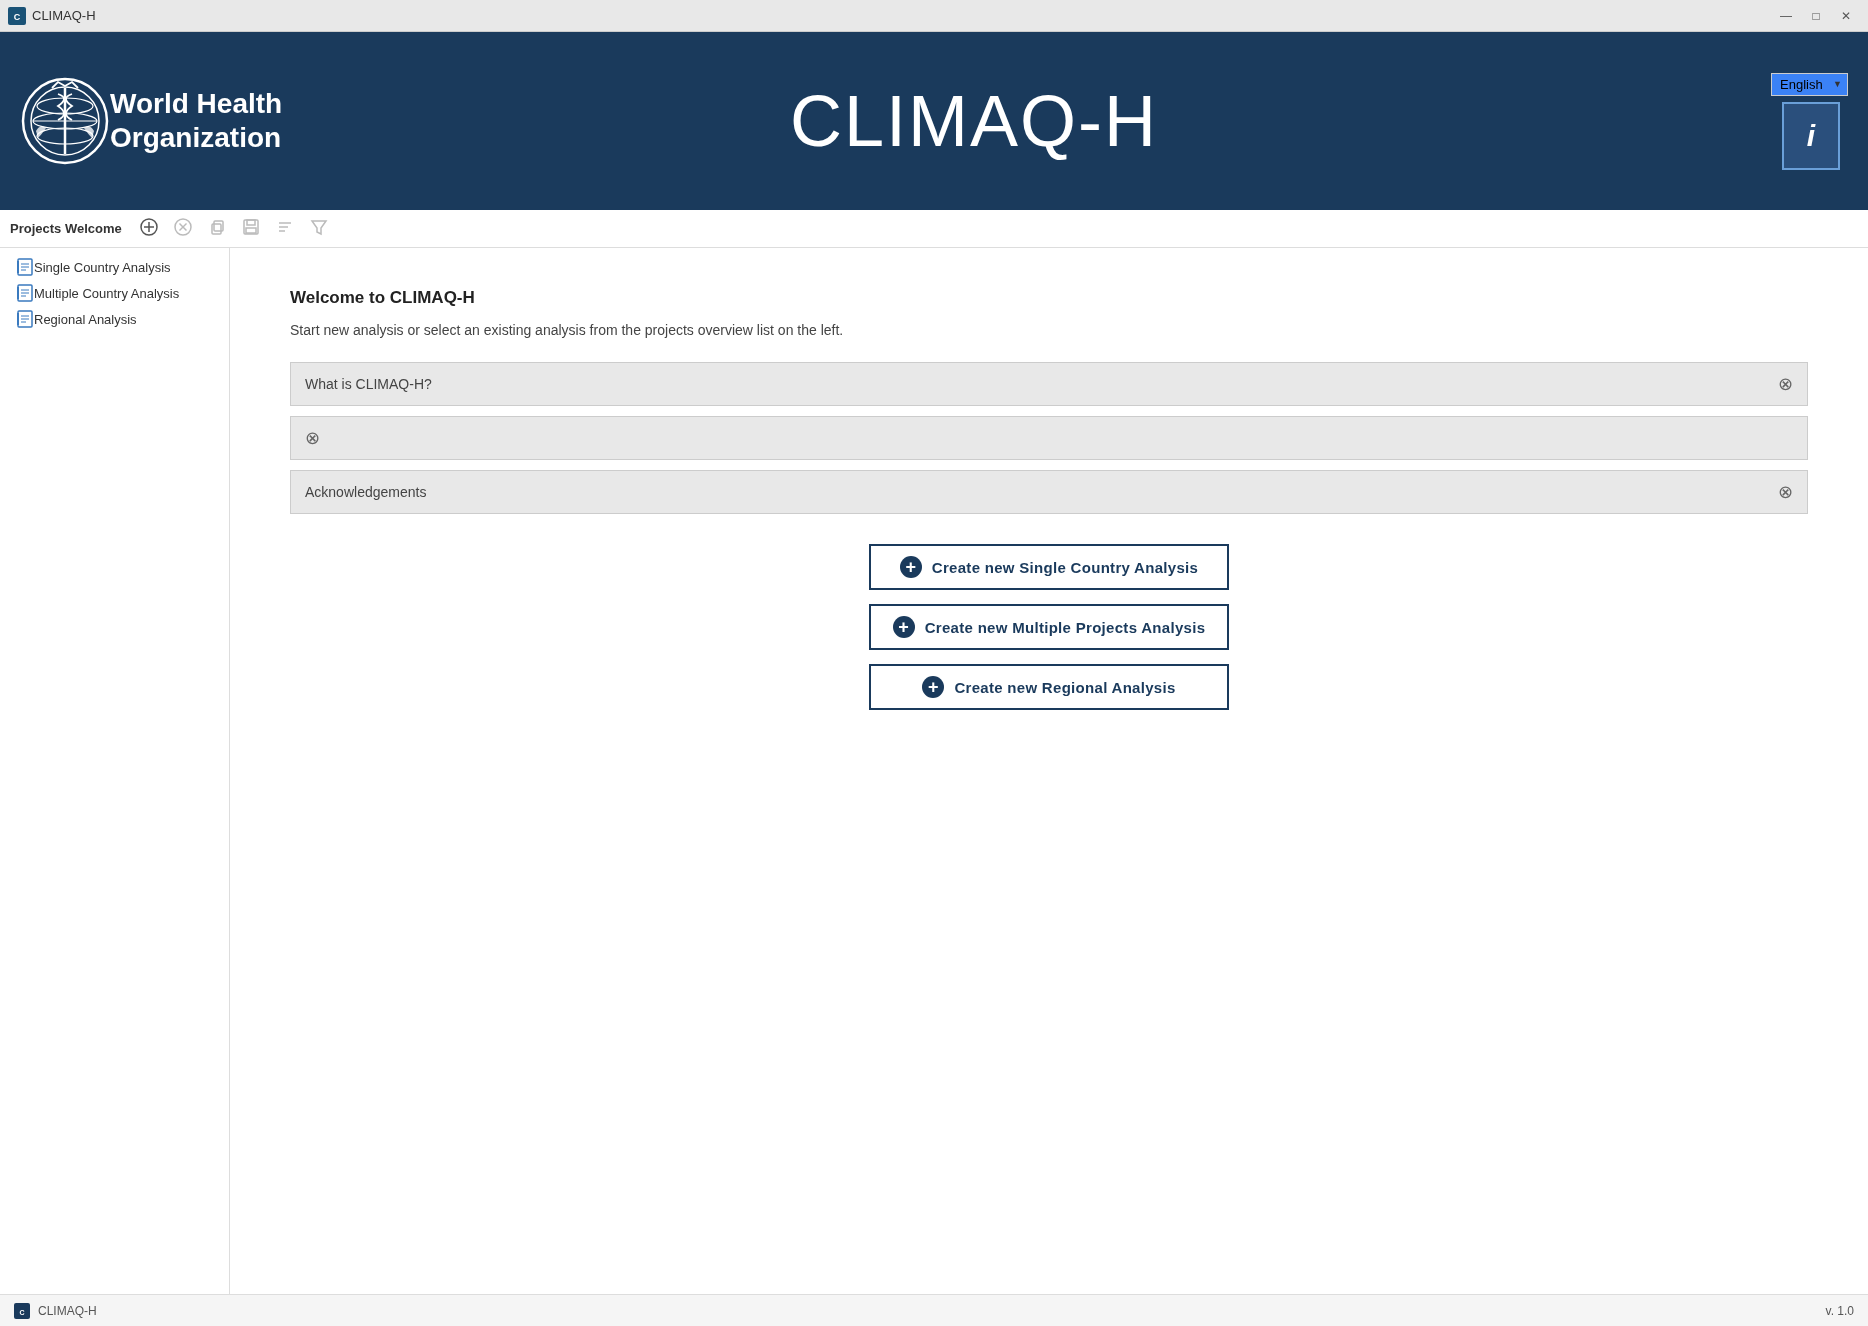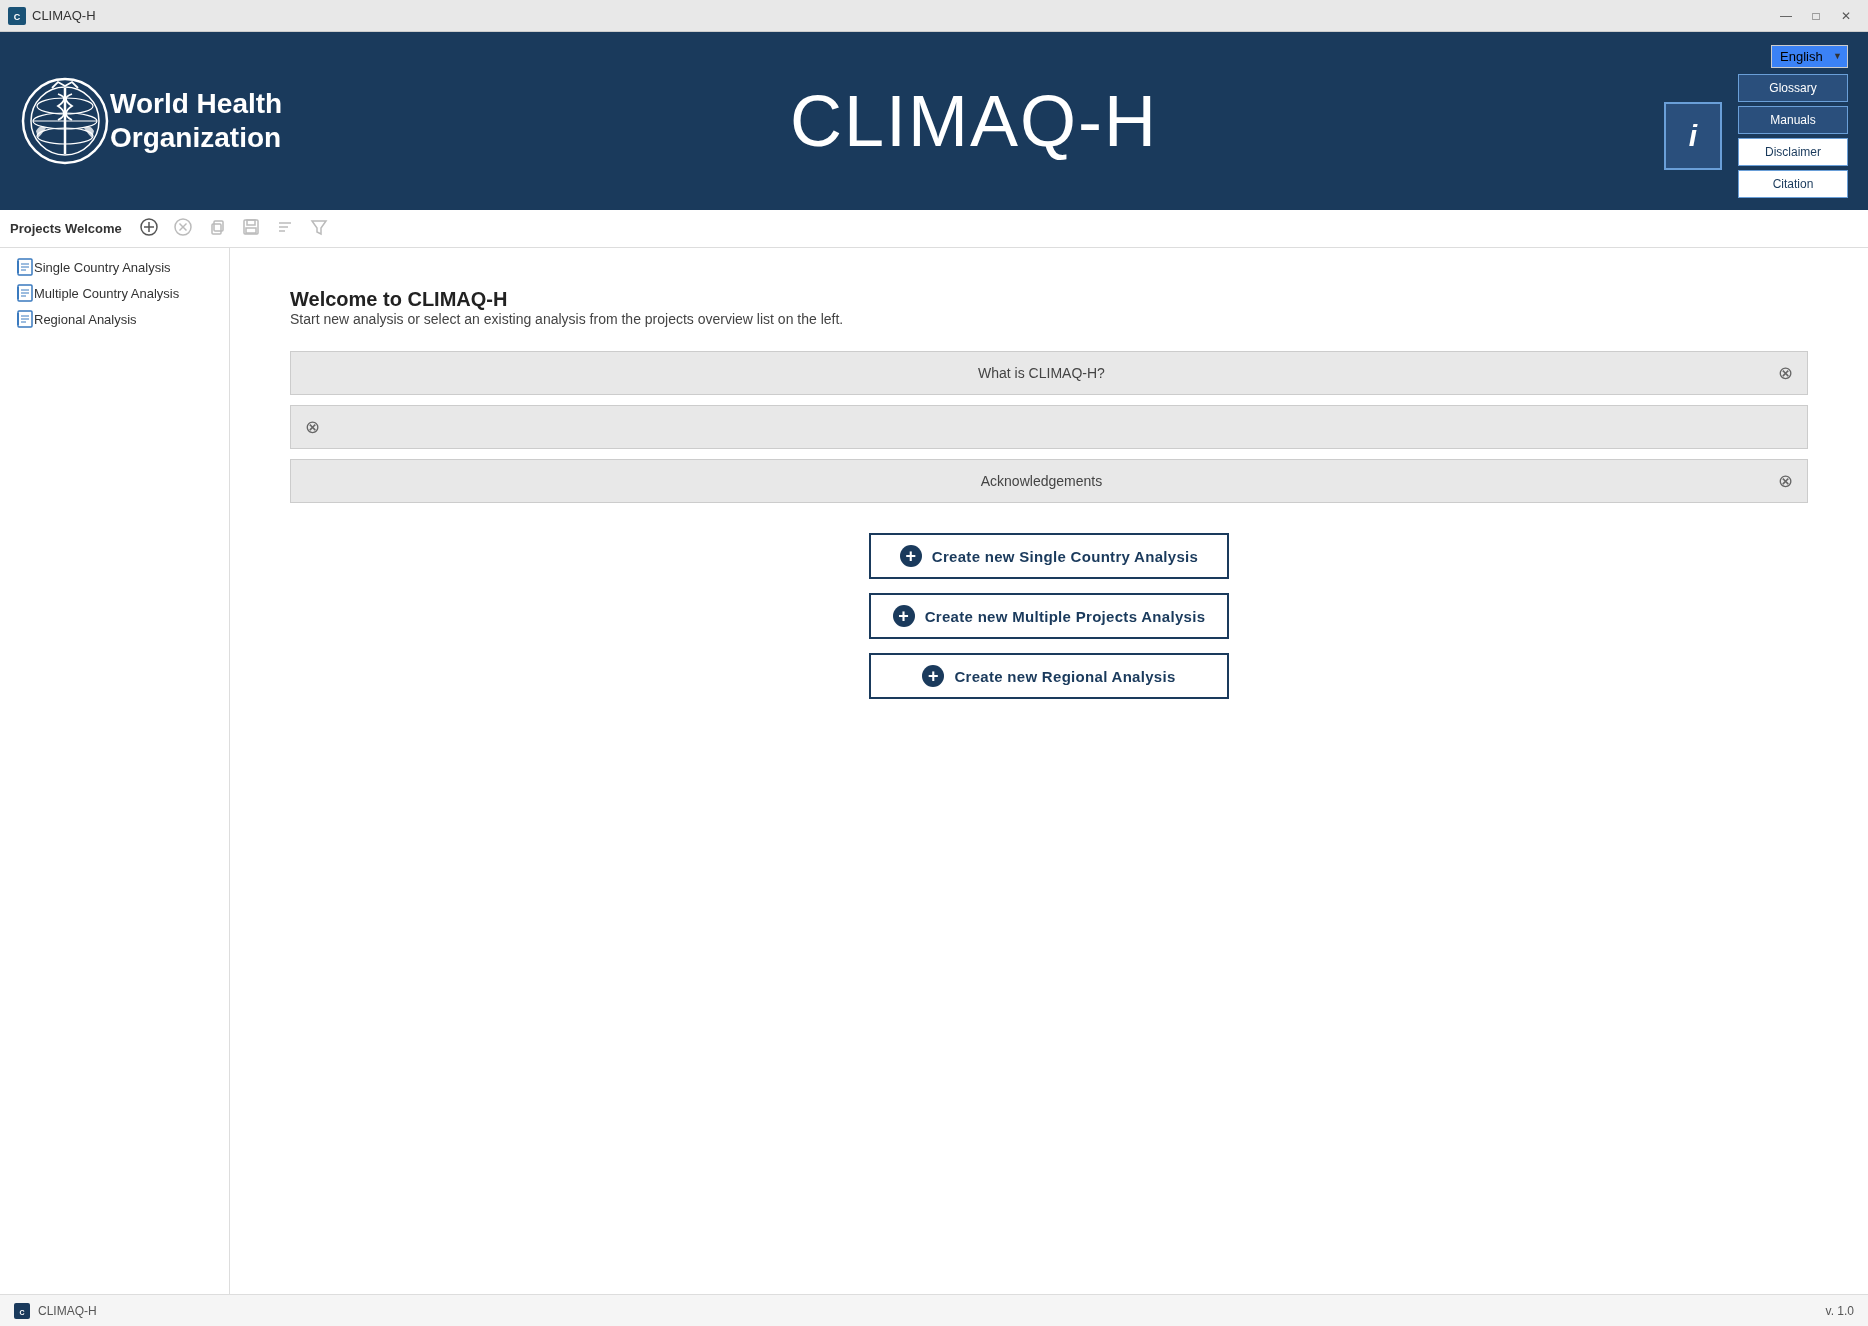--- a/index.html
+++ b/index.html
@@ -177,39 +177,38 @@
       flex-shrink: 0;
     }
 
     
     .content-area {
       flex: 1;
       padding: 40px 60px;
       overflow-y: auto;
     }
     .welcome-title {
-      font-size: 20px; font-weight: 700; color: #222;
-      margin-bottom: 0;
+      font-size: 17px; font-weight: 700; color: #222;
+      margin-bottom: 14px;
     }
     .welcome-subtitle {
       font-size: 14px; color: #444;
       margin-bottom: 24px;
     }
 
     
     .accordion-item {
       background: #e8e8e8;
       border: 1px solid #ccc;
       margin-bottom: 10px;
       display: flex;
       align-items: center;
       padding: 0 14px;
       height: 44px;
       cursor: pointer;
-      text-align: center;
     }
     .accordion-label {
       flex: 1; font-size: 14px; color: #444;
     }
     .accordion-icon {
       font-size: 18px; color: #666;
     }
 
     
     .action-buttons {
@@ -321,26 +320,20 @@
       <select class="language-select">
         <option>English</option>
         <option>French</option>
         <option>Spanish</option>
       </select>
     </div>
     <div style="display:flex; align-items:center; gap:8px;">
       <button class="info-btn">
         <span style="font-style:italic; font-size:30px;">i</span>
       </button>
-      <div class="side-btns">
-        <button class="side-btn">Glossary</button>
-        <button class="side-btn">Manuals</button>
-        <button class="disclaimer-btn">Disclaimer</button>
-        <button class="disclaimer-btn">Citation</button>
-      </div>
     </div>
   </div>
 </div>
 
 <div class="toolbar">
   <span class="toolbar-label">Projects Welcome</span>
   <button class="toolbar-btn" title="Add">
     <span>
       <svg width="18" height="18" viewBox="0 0 18 18">
           <circle cx="9" cy="9" r="8" fill="none" stroke="#555" stroke-width="1.5"></circle>

